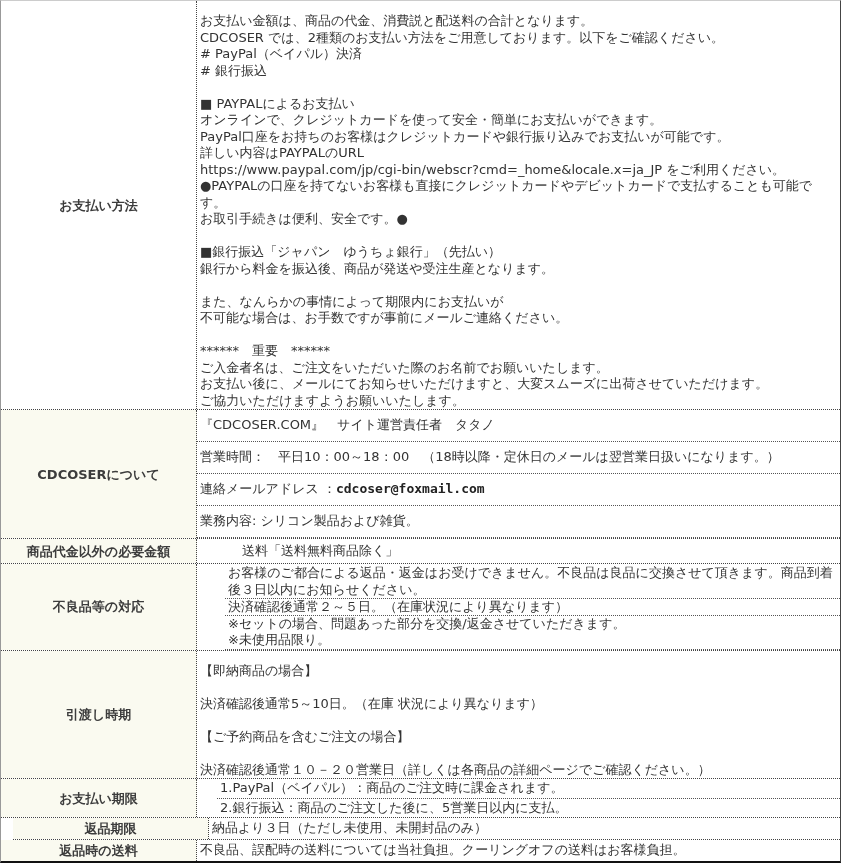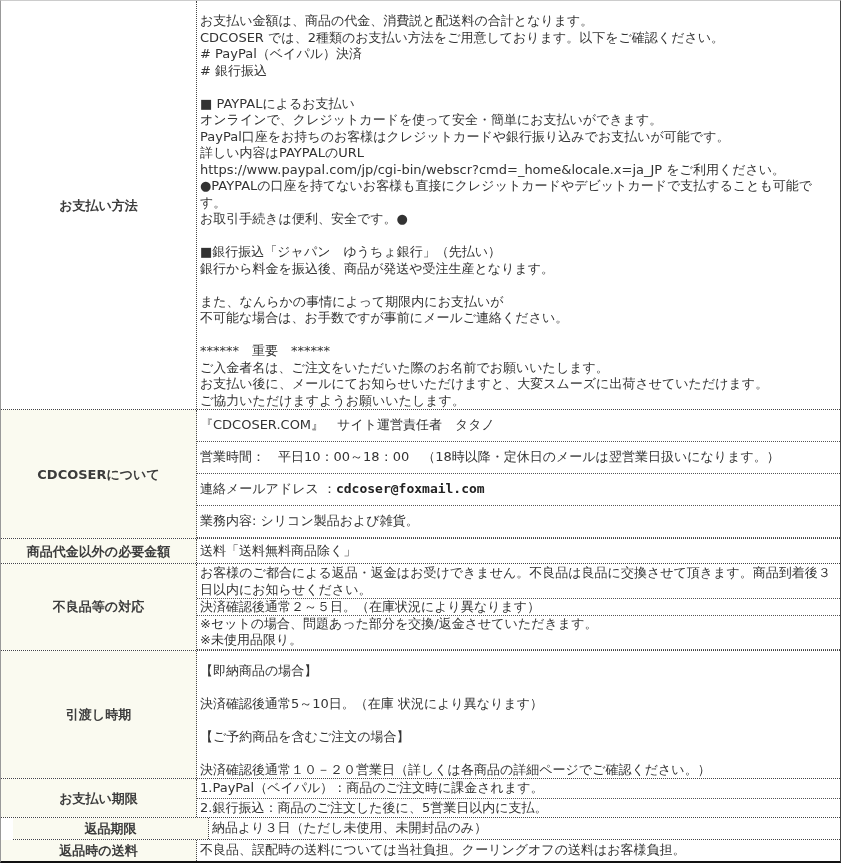--- a/index.html
+++ b/index.html
@@ -43,25 +43,25 @@
     min-width: 0;
   }
   .textblock {
     white-space: pre-line;
     line-height: 16.5px;
     padding: 12px 4px 0 3px;
     word-break: break-all;
   }
   .r-payment  { min-height: 398px; }
   .r-about    { min-height: 129px; }
-  .r-fees     { min-height: 25px; }
+  .r-fees     { min-height: 25px; gap: 42px; }
   .r-shipnote { min-height: 26px; }
   .r-defect   { min-height: 85px; }
   .r-delivery { min-height: 125px; }
-  .r-deadline { min-height: 39px; }
+  .r-deadline { min-height: 39px; gap: 20px; }
   .r-retdl    { min-height: 22px; margin-left: 12px; }
   .r-retship  { min-height: 21px; }
   .content.vcenter {
     display: flex;
     align-items: center;
     padding: 1px 20px 1px 3px;
     line-height: 16.5px;
   }
   .sub-col { display: flex; flex-direction: column; height: 100%; }
   .sub-lg {
@@ -71,20 +71,21 @@
     align-items: center;
     padding: 1px 4px 1px 3px;
     border-bottom: 1px dotted #555555;
     line-height: 16.5px;
   }
   .sub-sm {
     padding: 0 4px 0 3px;
     border-bottom: 1px dotted #555555;
     line-height: 16.2px;
     word-break: break-all;
+    margin-left: 28px;
   }
   .sub-sm.first { padding-top: 1px; line-height: 16.5px; }
   .sub-md {
     flex: 1 1 auto;
     min-height: 18px;
     display: flex;
     align-items: center;
     padding: 0 4px 0 3px;
     border-bottom: 1px dotted #555555;
     line-height: 16px;

